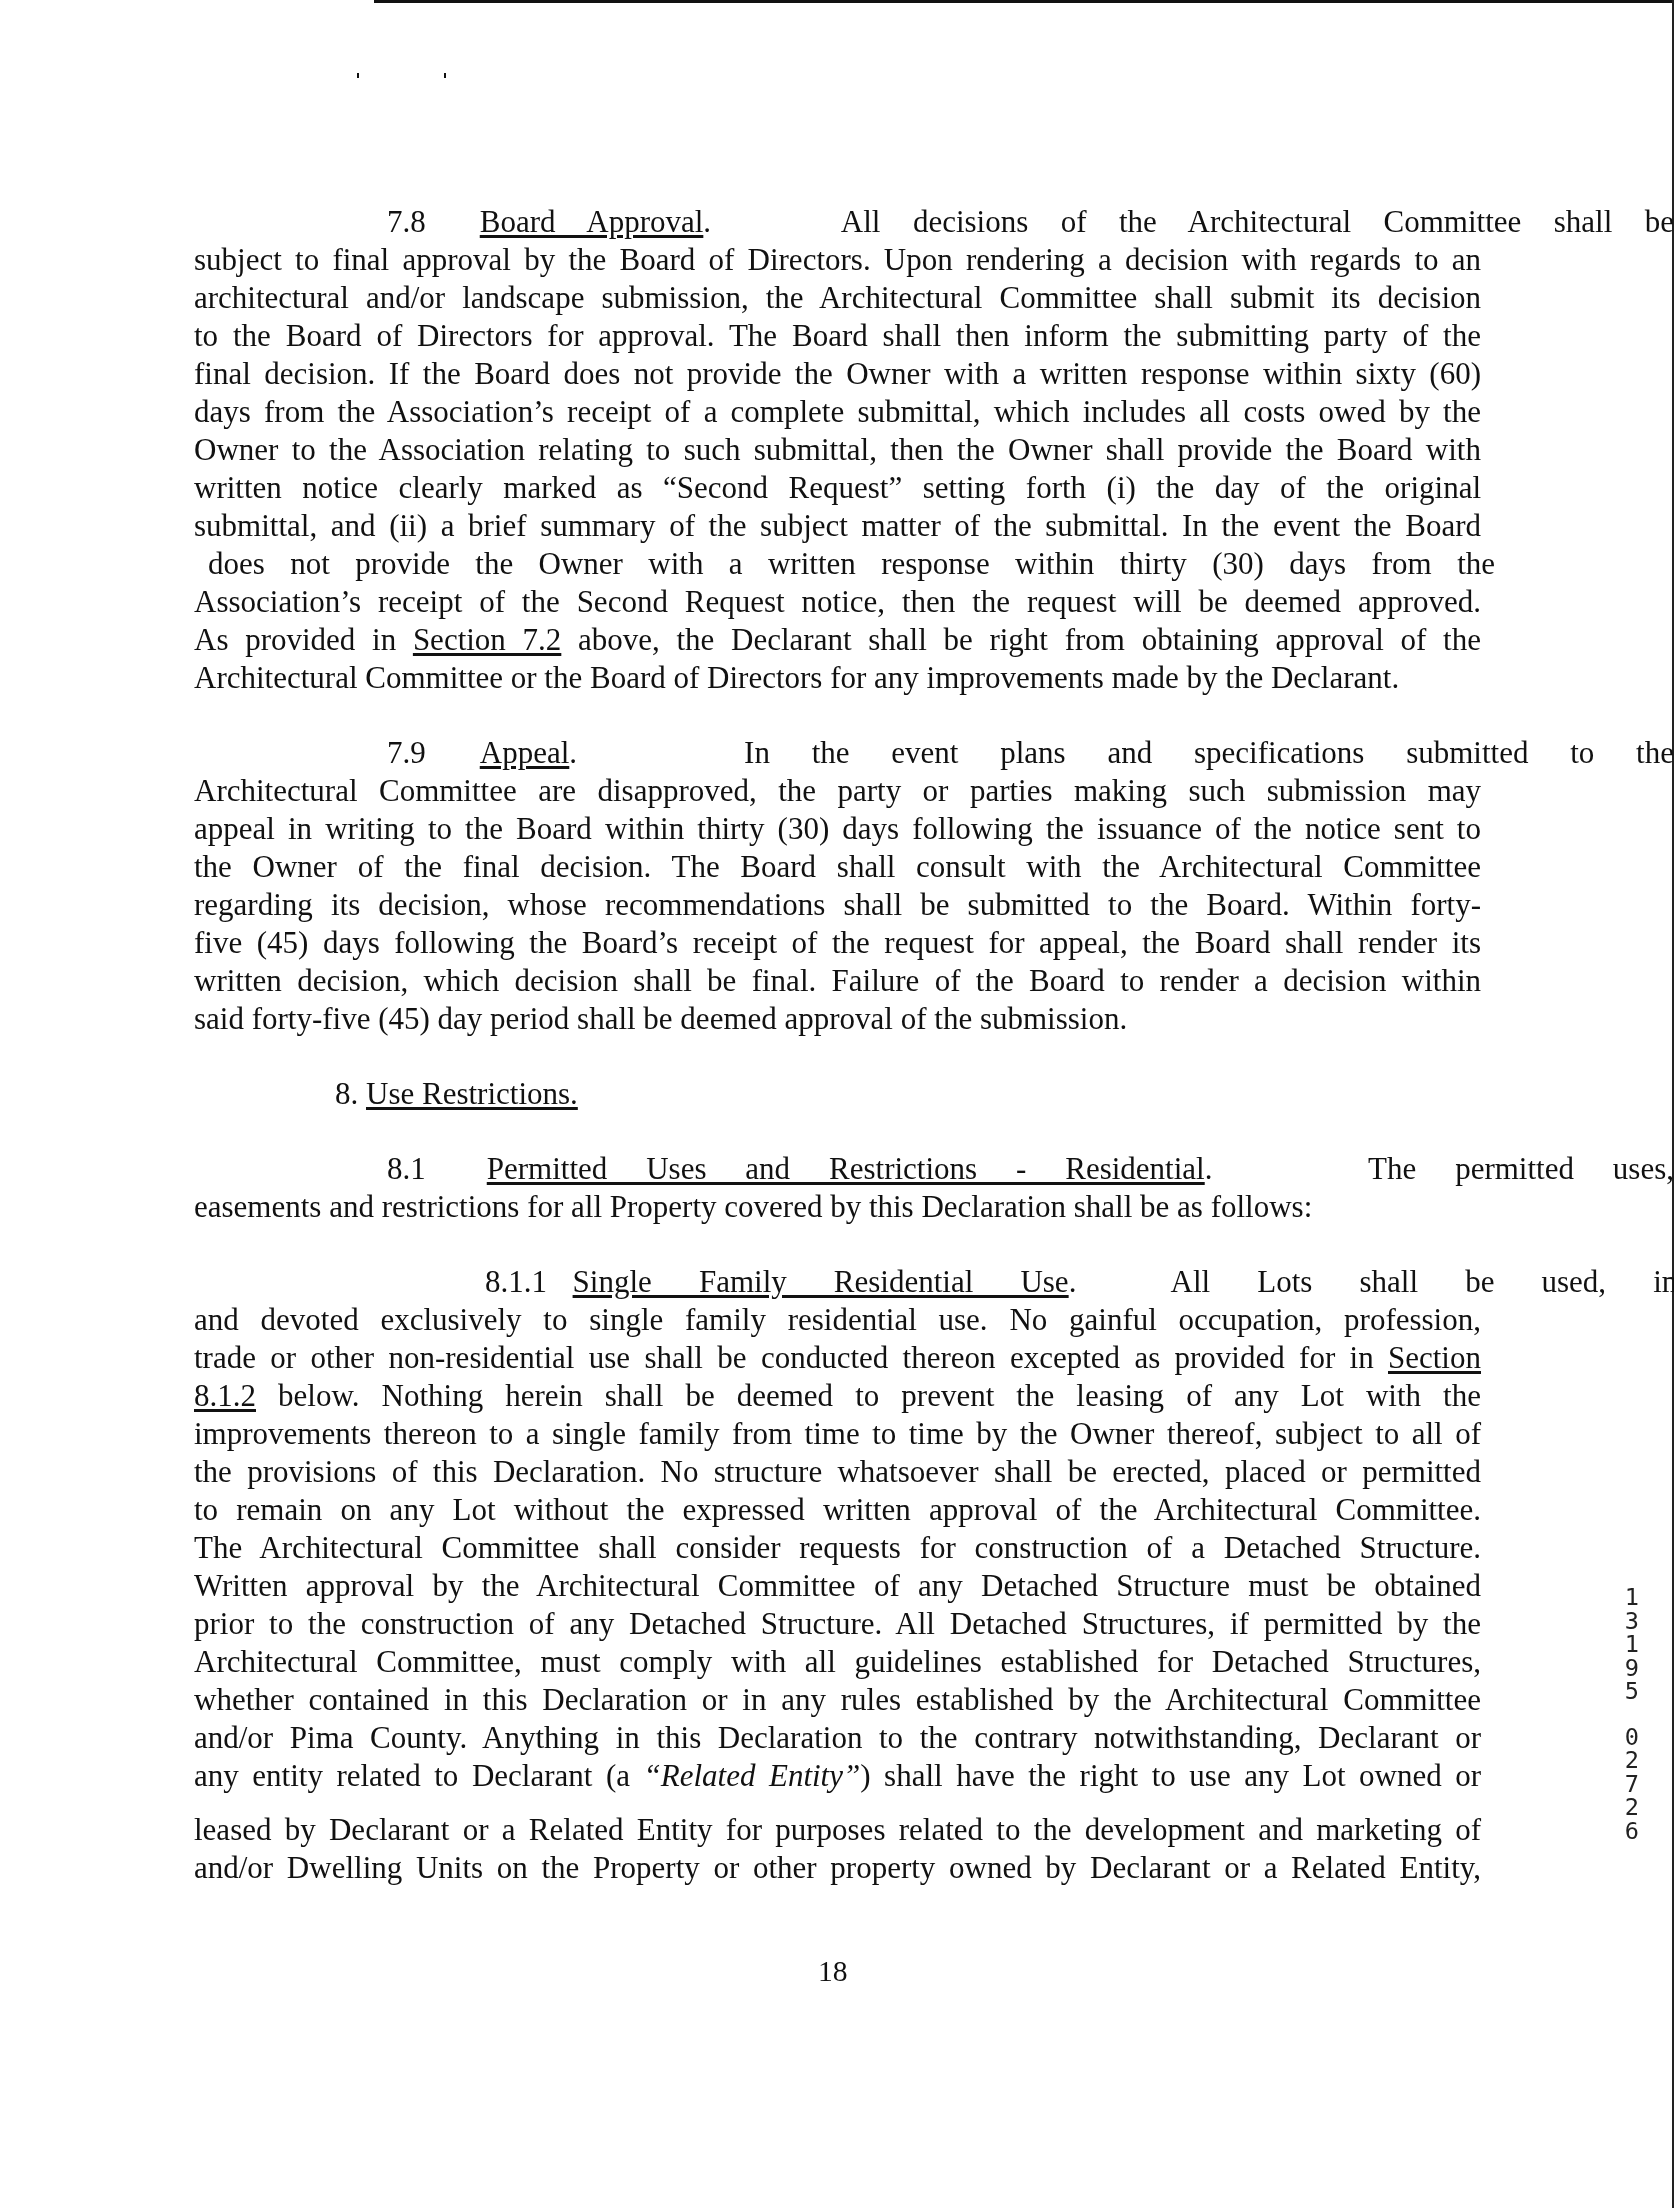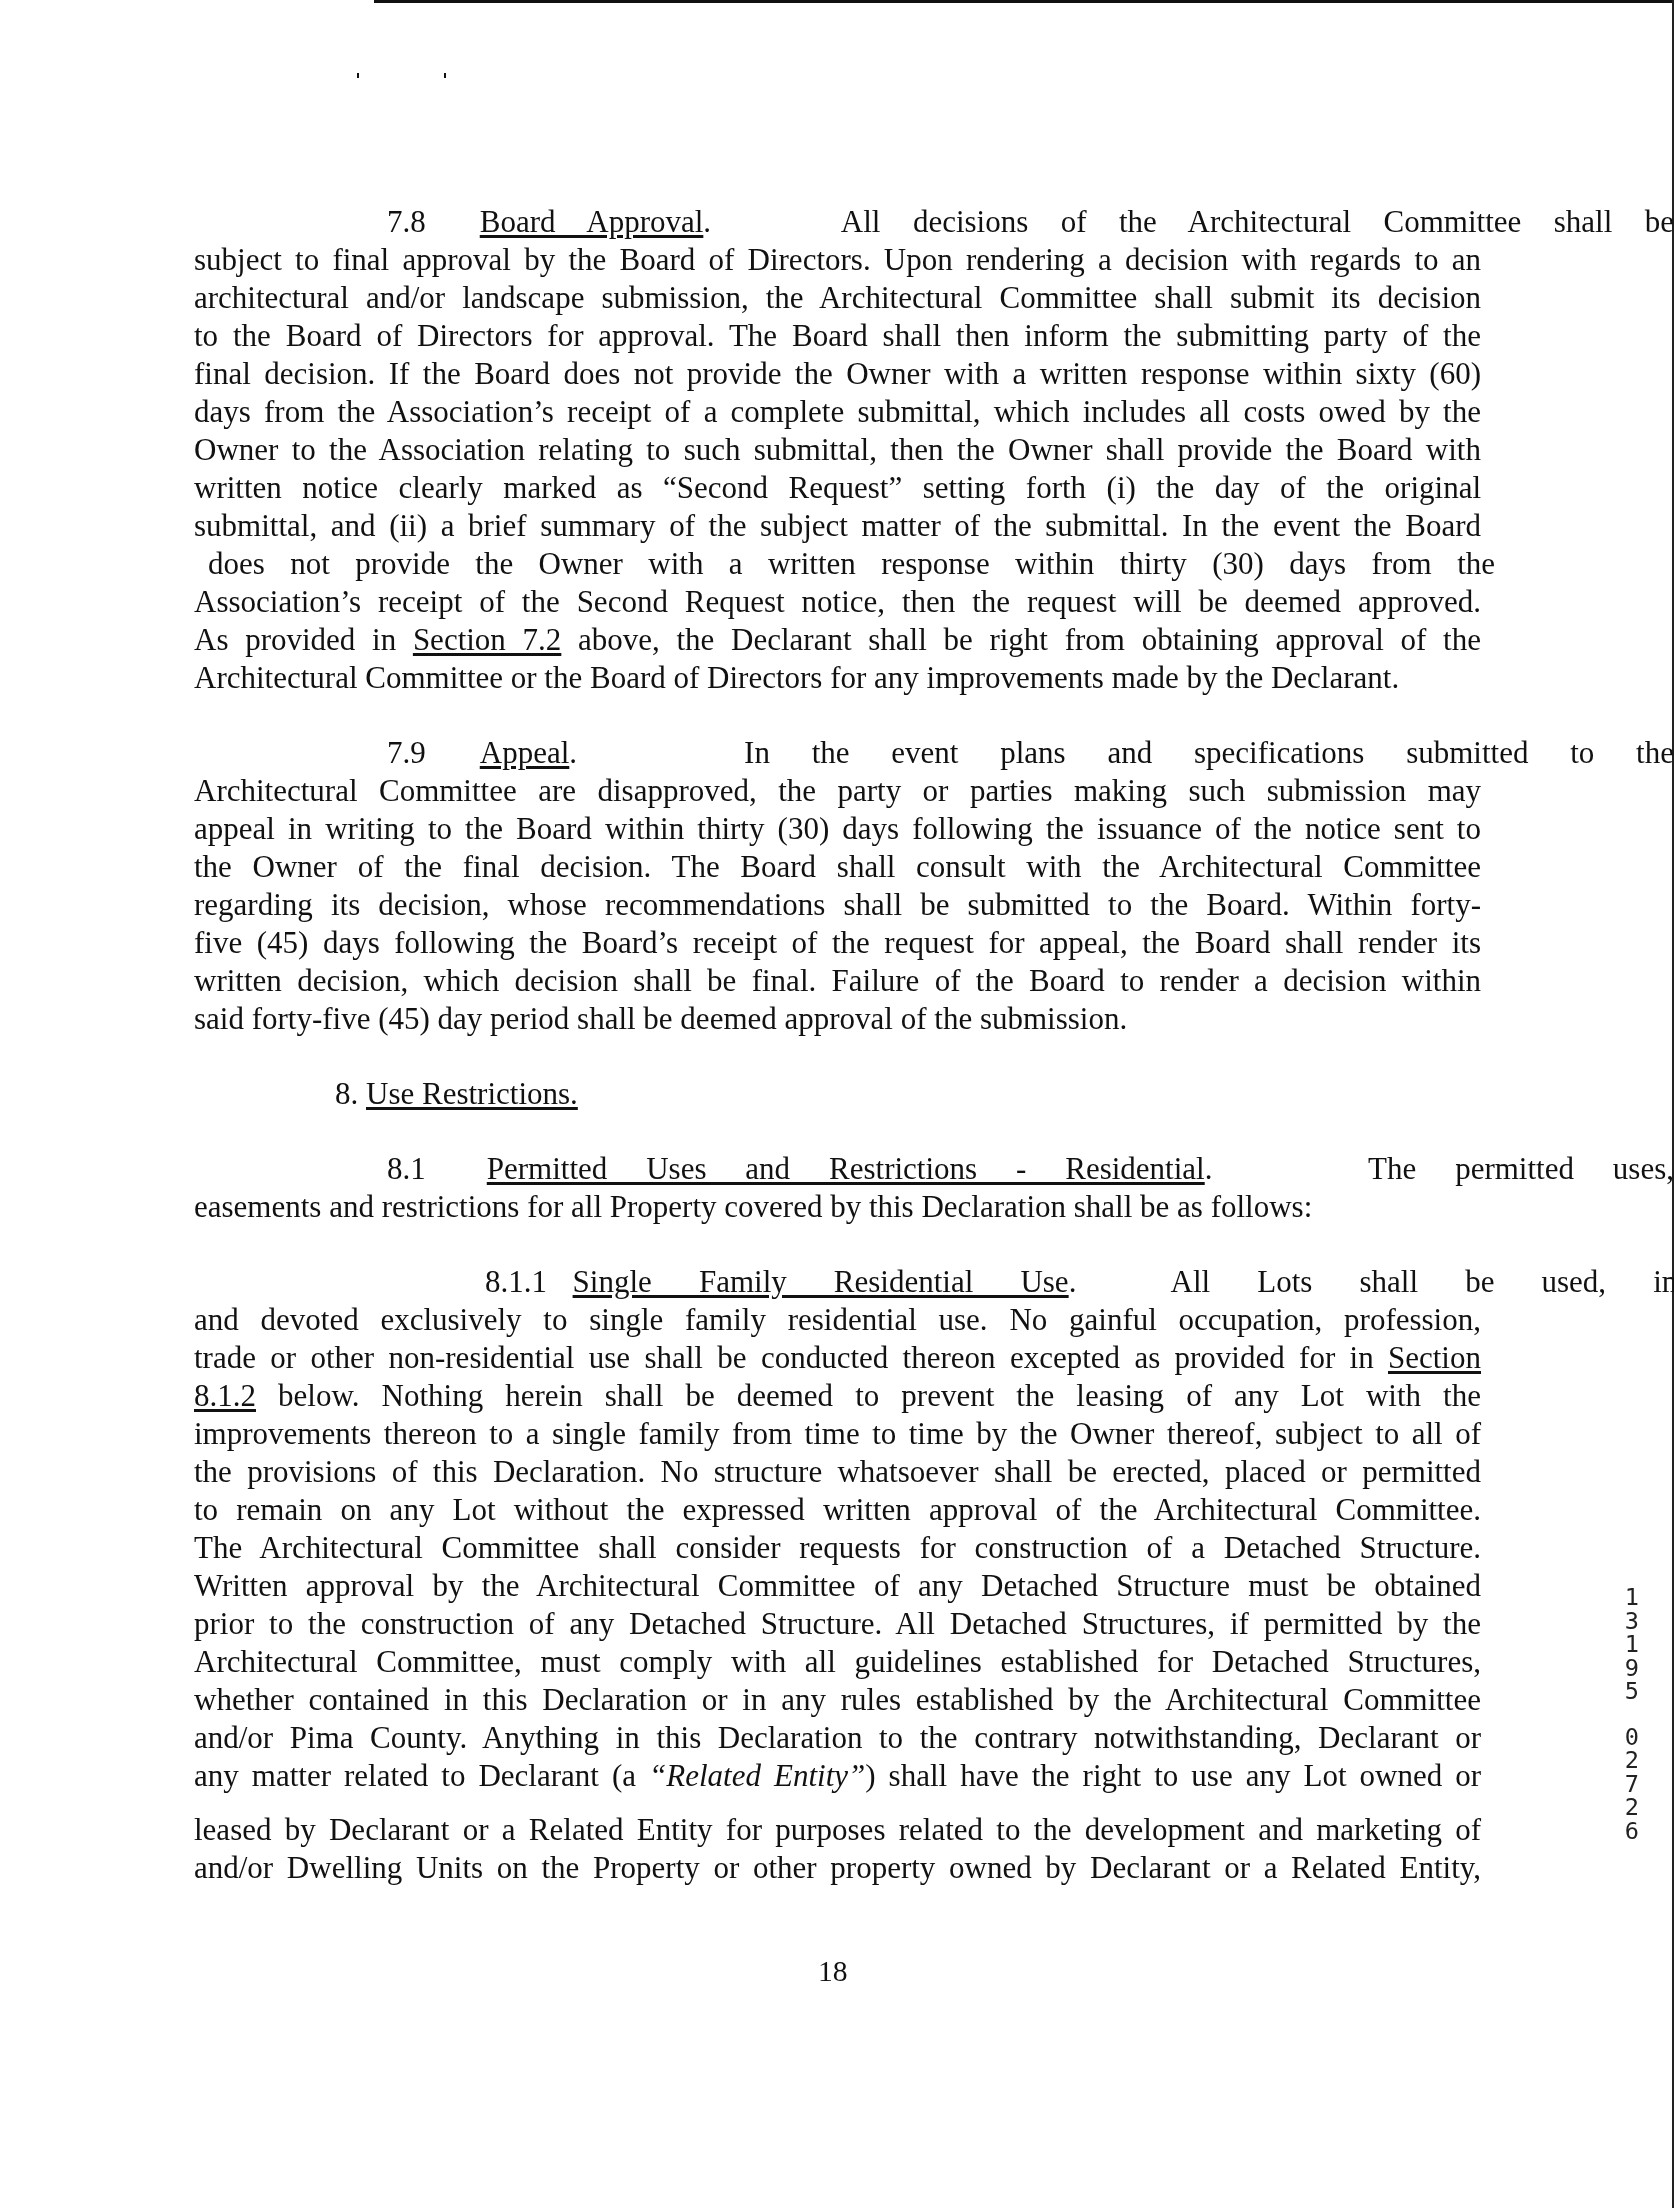--- a/index.html
+++ b/index.html
@@ -122,21 +122,21 @@
       <span class="line" style="white-space: nowrap; width: 1287px; display: block;">improvements thereon to a single family from time to time by the Owner thereof, subject to all of</span>
       <span class="line" style="white-space: nowrap; width: 1287px; display: block;">the provisions of this Declaration.  No structure whatsoever shall be erected, placed or permitted</span>
       <span class="line" style="white-space: nowrap; width: 1287px; display: block;">to remain on any Lot without the expressed written approval of the Architectural Committee.</span>
       <span class="line" style="white-space: nowrap; width: 1287px; display: block;">The Architectural Committee shall consider requests for construction of a Detached Structure.</span>
       <span class="line" style="white-space: nowrap; width: 1287px; display: block;">Written approval by the Architectural Committee of any Detached Structure must be obtained</span>
       <span class="line" style="white-space: nowrap; width: 1287px; display: block;">prior to the construction of any Detached Structure.  All Detached Structures, if permitted by the</span>
       <span class="line" style="white-space: nowrap; width: 1287px; display: block;">Architectural Committee, must comply with all guidelines established for Detached Structures,</span>
       <span class="line" style="white-space: nowrap; width: 1287px; display: block;">whether contained in this Declaration or in any rules established by the Architectural Committee</span>
       <span class="line" style="white-space: nowrap; width: 1287px; display: block;">and/or Pima County.  Anything in this Declaration to the contrary notwithstanding, Declarant or</span>
       <span class="line" style="white-space: nowrap; width: 1287px; display: block;">
-        <span>any matter related to Declarant (a</span> <span class="i">“Related Entity”</span><span>) shall have the right to use any Lot owned or</span>
+        <span>any entity related to Declarant (a</span> <span class="i">“Related Entity”</span><span>) shall have the right to use any Lot owned or</span>
       </span>
       <span class="line" style="white-space: nowrap; width: 1287px; display: block; margin-top: 16px;">leased by Declarant or a Related Entity for purposes related to the development and marketing of</span>
       <span class="line" style="white-space: nowrap; width: 1287px; display: block;">and/or Dwelling Units on the Property or other property owned by Declarant or a Related Entity,</span>
     </div>
   </div>
 
   <div class="page-number">18</div>
 
   <div class="stamp">
     <span>1</span>

